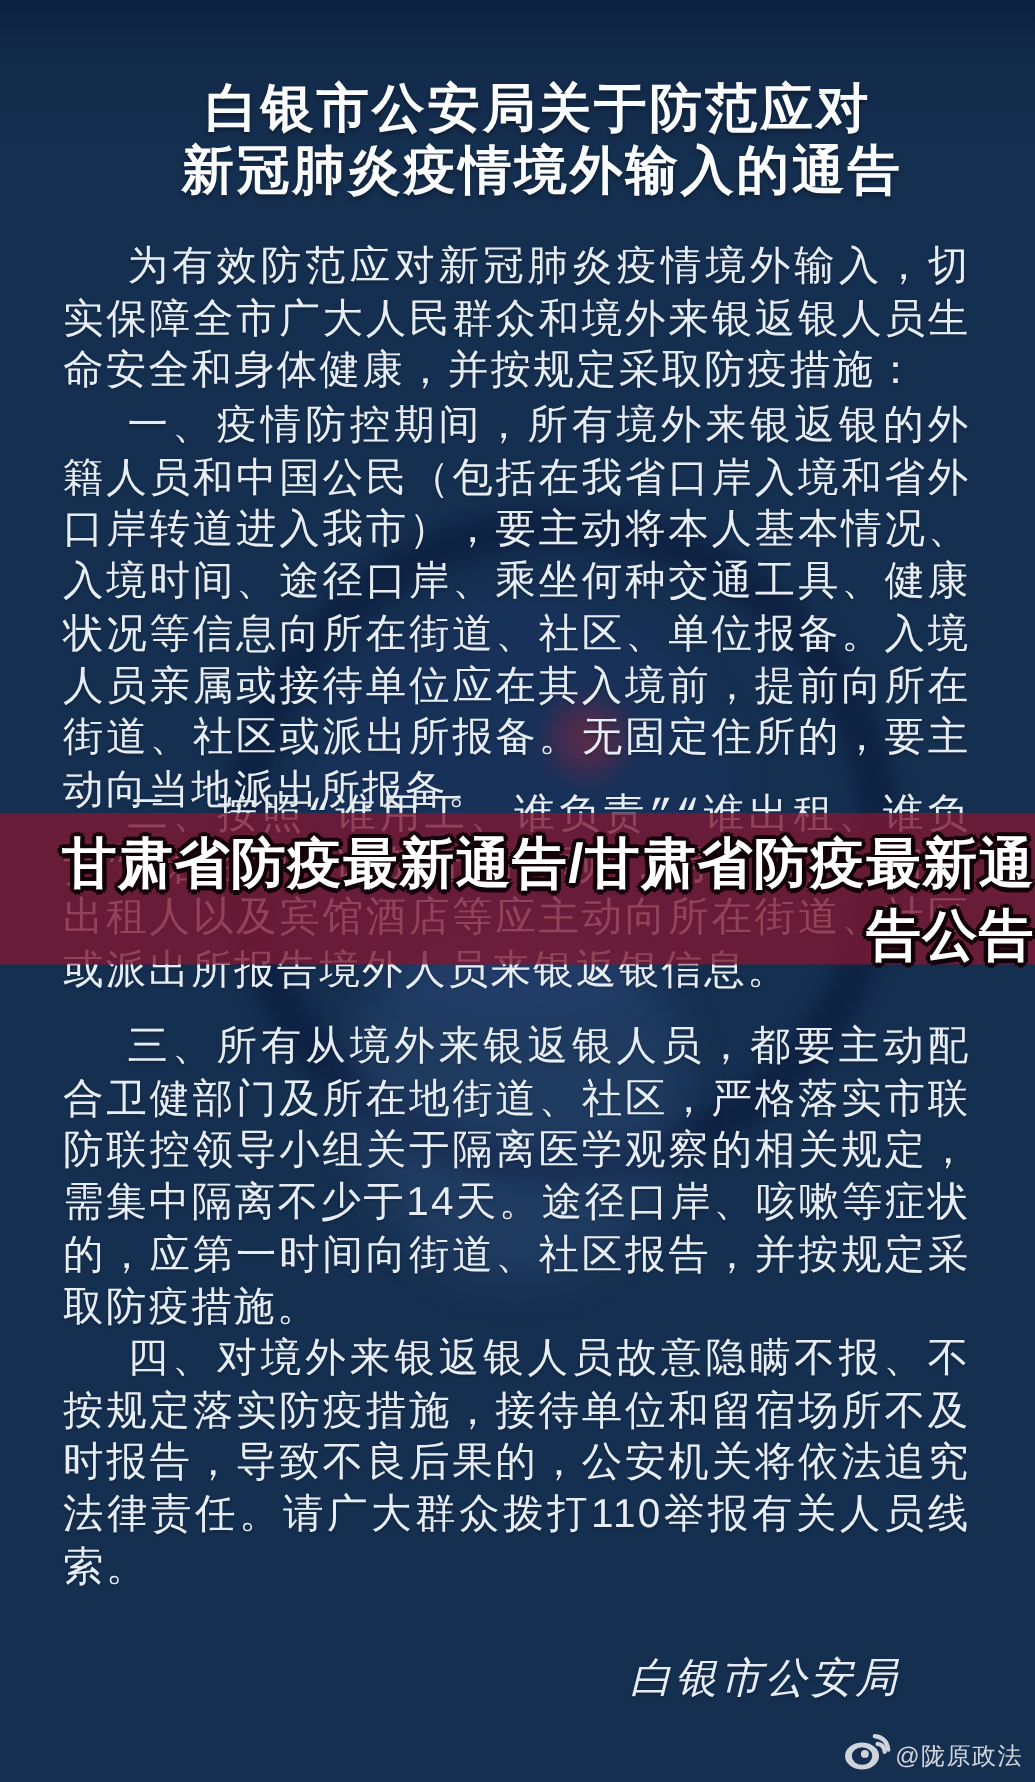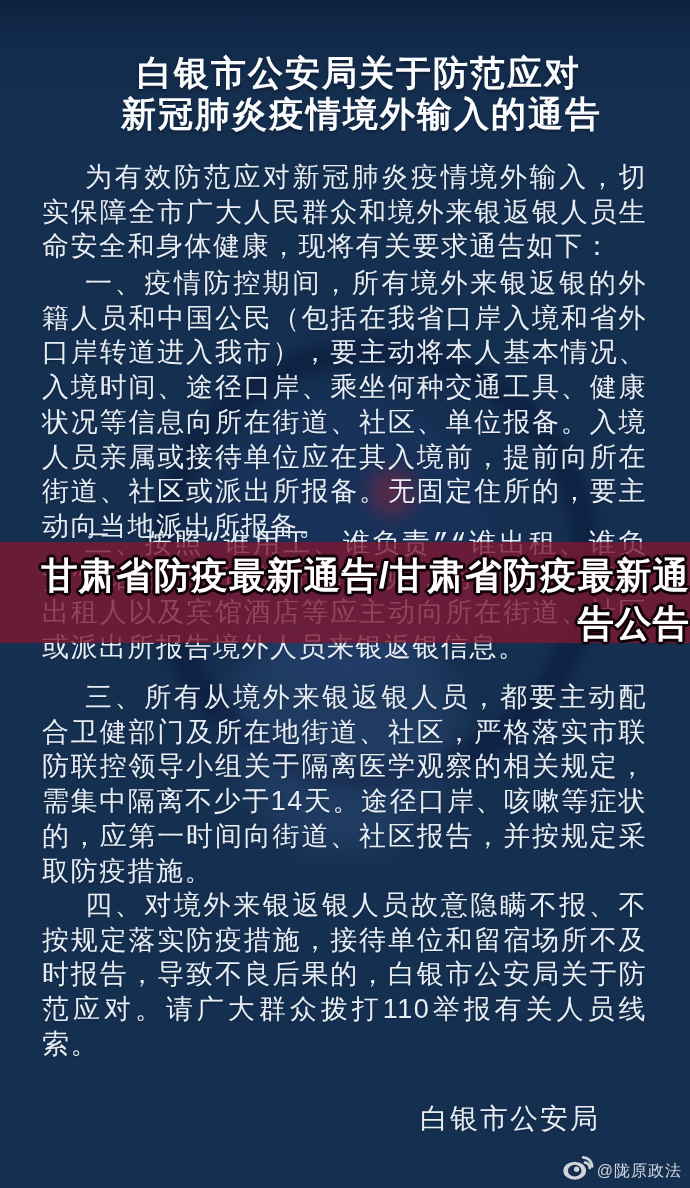--- a/index.html
+++ b/index.html
@@ -65,20 +65,21 @@
     text-shadow:
       -3px 0 0 #120309, 3px 0 0 #120309, 0 -3px 0 #120309, 0 3px 0 #120309,
       -2px -2px 0 #120309, 2px -2px 0 #120309, -2px 2px 0 #120309, 2px 2px 0 #120309;
   }
 
   .signature {
     position:absolute; top:1100px; right:90px;
     text-align:right; color:#e7edf4;
     font-size:28px; line-height:37px; letter-spacing:2px;
     text-shadow:0 1px 2px rgba(0,0,0,0.25);
+    font-style:italic;
   }
 
   .weibo-watermark {
     position:absolute; right:8px; bottom:6px;
     display:flex; align-items:flex-end; gap:2px;
     color:#dfe3e8; font-size:16px; letter-spacing:1px; opacity:0.92;
   }
   .weibo-watermark svg { display:block; }
 </style>
 </head>
@@ -89,25 +90,25 @@
   <div>
     <div class="emblem-ring"></div>
     <div class="emblem-inner"></div>
     <div class="emblem-star"></div>
     <div class="emblem-shield"></div>
   </div>
 
   <div class="title title-l1">白银市公安局关于防范应对</div>
   <div class="title title-l2">新冠肺炎疫情境外输入的通告</div>
 
-  <div class="para p1">为有效防范应对新冠肺炎疫情境外输入，切实保障全市广大人民群众和境外来银返银人员生命安全和身体健康，现将有关要求通告如下：</div>
+  <div class="para p1">为有效防范应对新冠肺炎疫情境外输入，切实保障全市广大人民群众和境外来银返银人员生命安全和身体健康，并按规定采取防疫措施：</div>
   <div class="para p2">一、疫情防控期间，所有境外来银返银的外籍人员和中国公民（包括在我省口岸入境和省外口岸转道进入我市），要主动将本人基本情况、入境时间、途径口岸、乘坐何种交通工具、健康状况等信息向所在街道、社区、单位报备。入境人员亲属或接待单位应在其入境前，提前向所在街道、社区或派出所报备。无固定住所的，要主动向当地派出所报备。</div>
   <div class="para p3">二、按照“谁用工、谁负责”“谁出租、谁负责”“谁经营、谁负责”的原则，用工单位、房屋出租人以及宾馆酒店等应主动向所在街道、社区或派出所报告境外人员来银返银信息。</div>
   <div class="para p4">三、所有从境外来银返银人员，都要主动配合卫健部门及所在地街道、社区，严格落实市联防联控领导小组关于隔离医学观察的相关规定，需集中隔离不少于14天。途径口岸、咳嗽等症状的，应第一时间向街道、社区报告，并按规定采取防疫措施。</div>
-  <div class="para p5">四、对境外来银返银人员故意隐瞒不报、不按规定落实防疫措施，接待单位和留宿场所不及时报告，导致不良后果的，白银市公安局关于防范应对。请广大群众拨打110举报有关人员线索。</div>
+  <div class="para p5">四、对境外来银返银人员故意隐瞒不报、不按规定落实防疫措施，接待单位和留宿场所不及时报告，导致不良后果的，公安机关将依法追究法律责任。请广大群众拨打110举报有关人员线索。</div>
 
   <div class="overlay-band"></div>
   <div class="overlay-headline">
     <div>甘肃省防疫最新通告/甘肃省防疫最新通</div>
     <div>告公告</div>
   </div>
 
   <div class="signature">
     <div>白银市公安局</div>
   </div>

